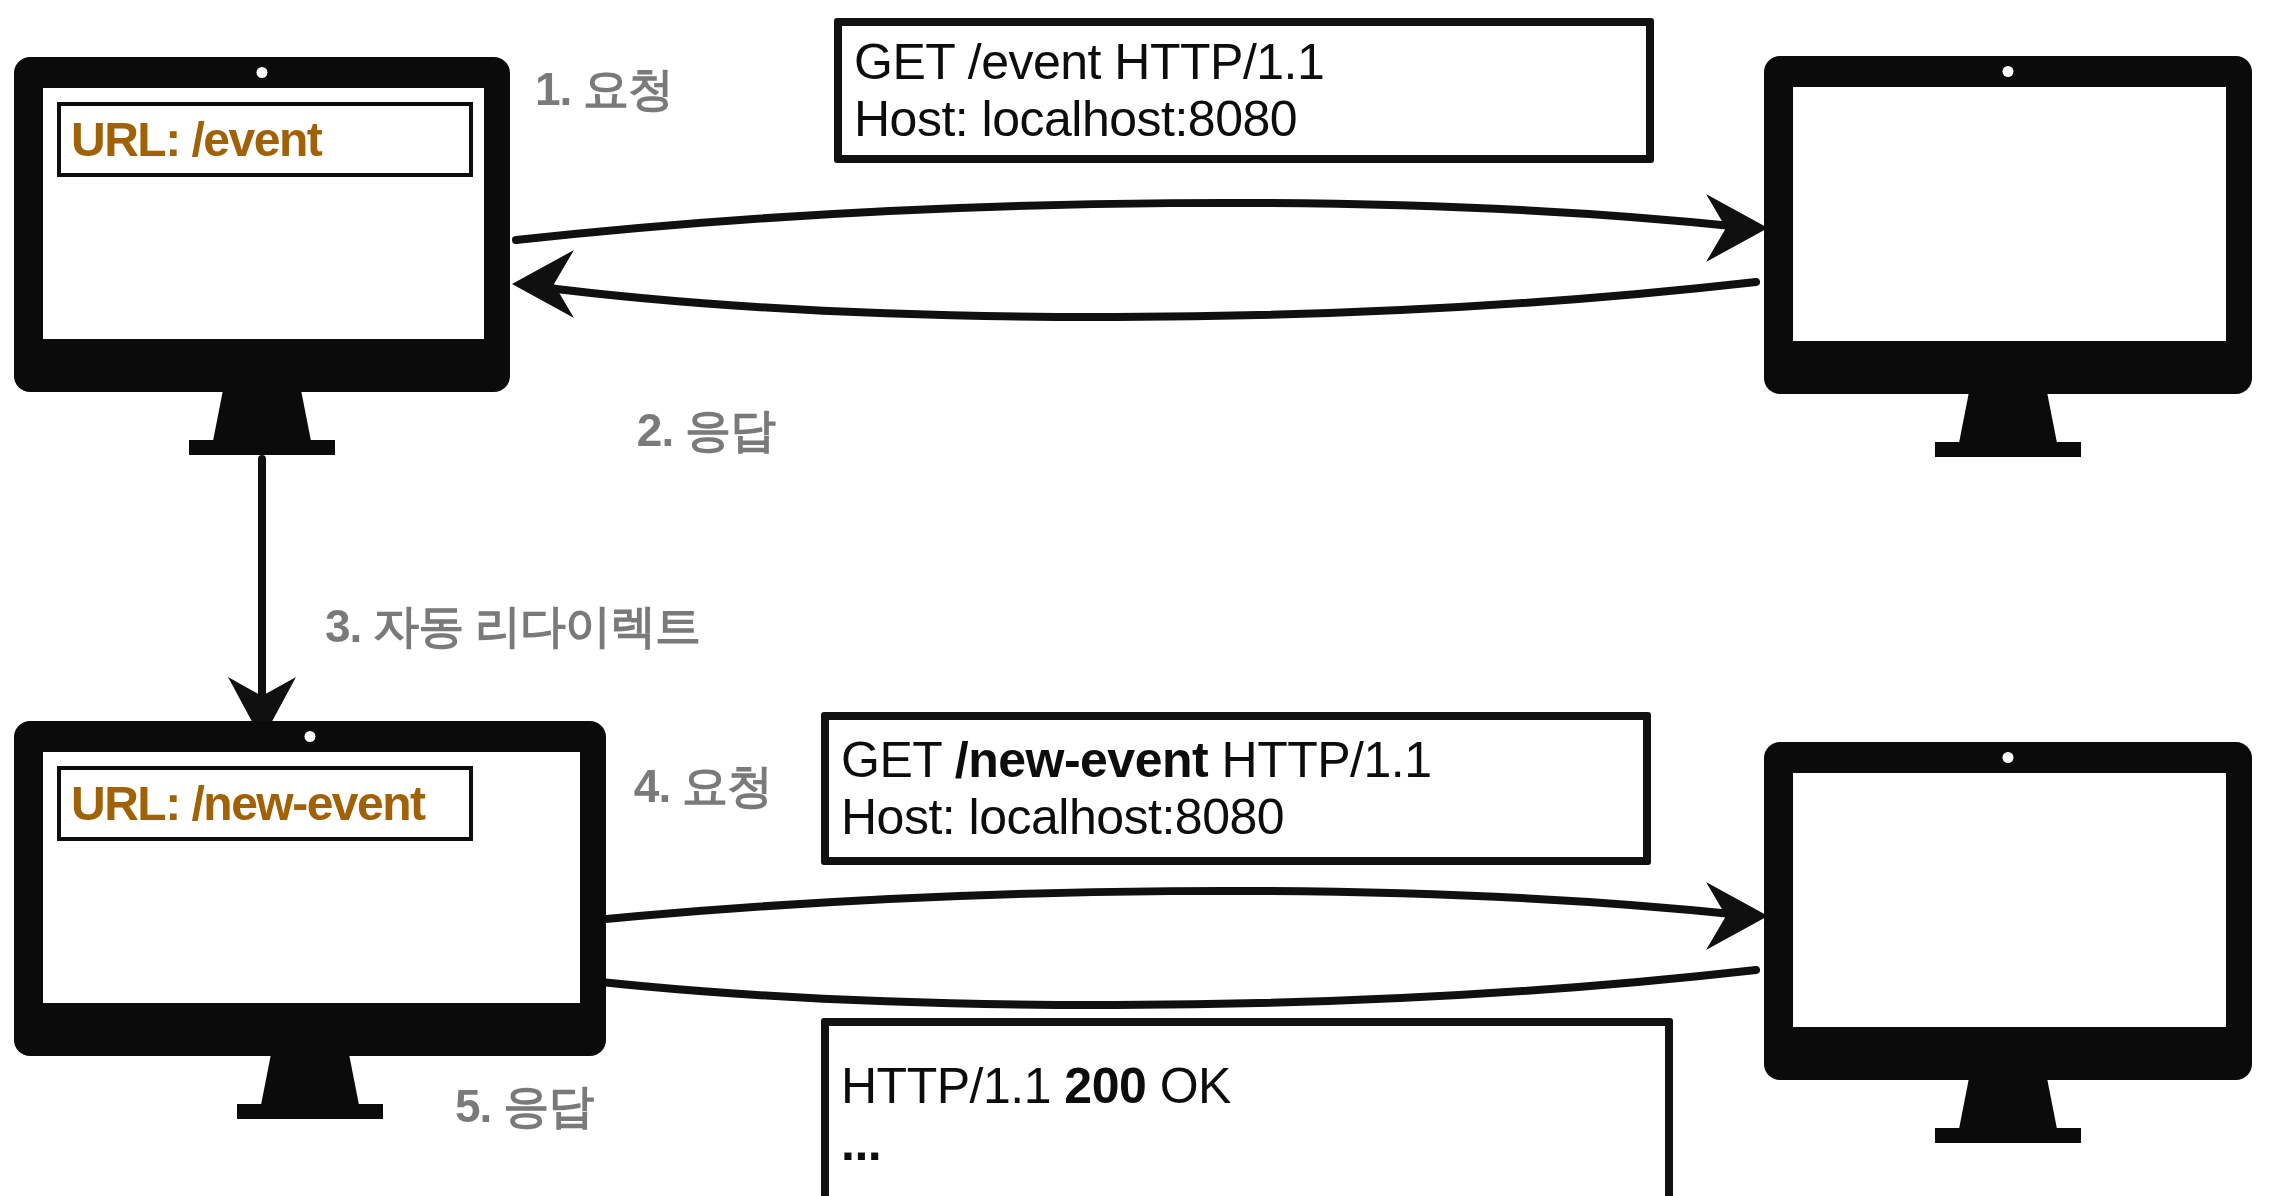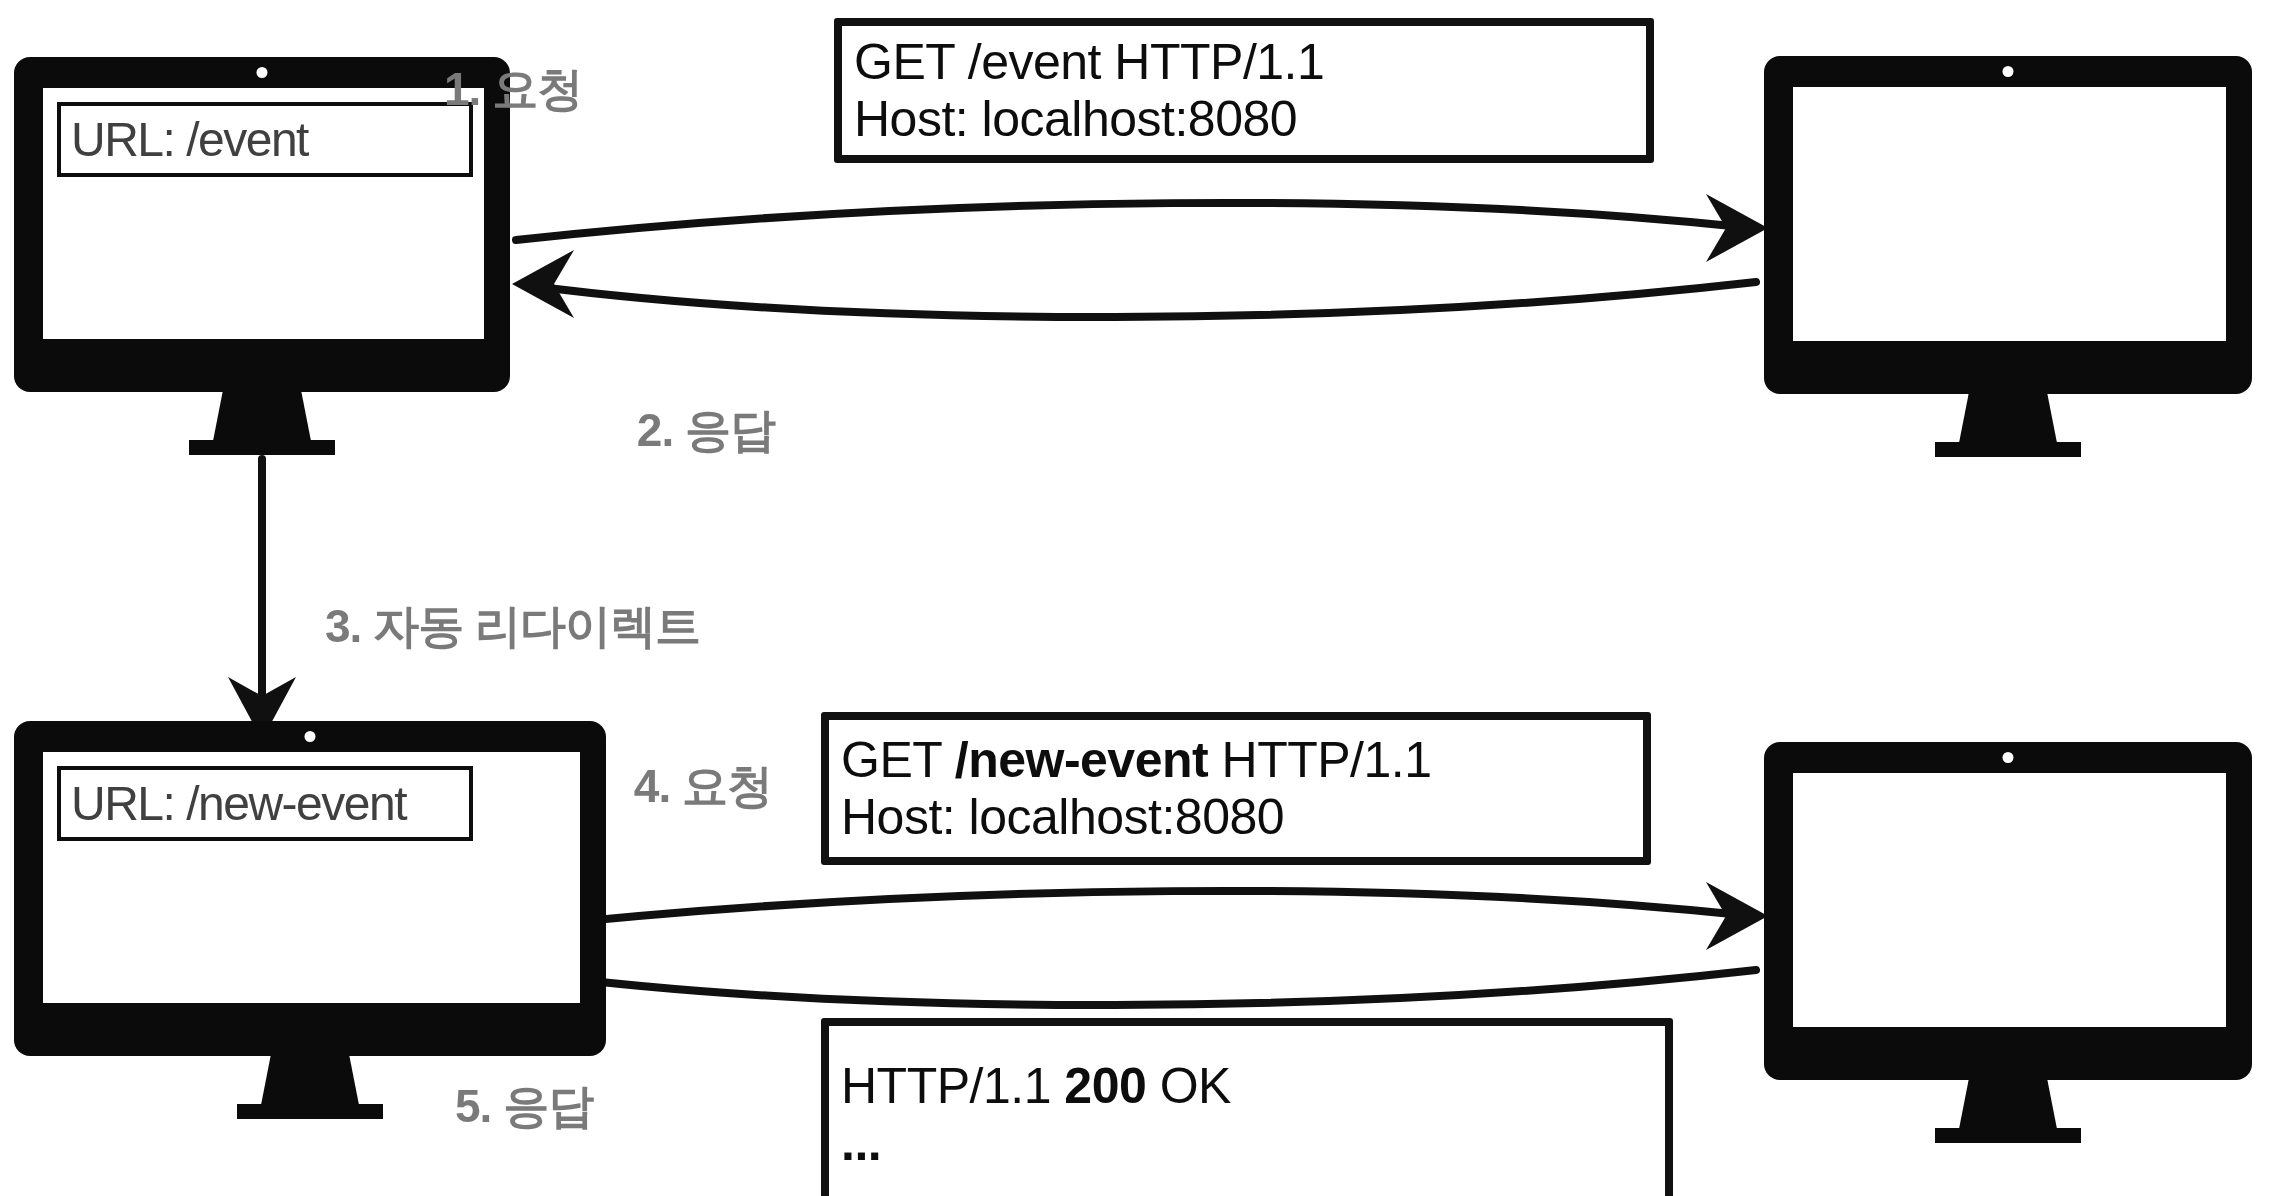--- a/index.html
+++ b/index.html
@@ -24,22 +24,22 @@
   .monitor .base{
     position:absolute;top:calc(100% + 48px);left:50%;transform:translateX(-50%);
     width:146px;height:15px;background:#0b0b0b;
   }
   .urlbox{
     position:absolute;left:14px;top:14px;width:416px;height:75px;
     border:4px solid #0d0d0d;background:#ffffff;box-sizing:border-box;
     display:flex;align-items:center;
   }
   .urlbox span{
-    font-size:48px;font-weight:400;letter-spacing:-1.5px;padding-left:10px;
-    white-space:nowrap;color:#404040;
+    font-size:48px;font-weight:700;letter-spacing:-1.5px;padding-left:10px;
+    white-space:nowrap;color:#a16207;
   }
   
   .msgbox{
     position:absolute;box-sizing:border-box;background:#ffffff;
     border:8px solid #111111;border-radius:3px;
     display:flex;flex-direction:column;justify-content:center;
     padding:4px 14px 4px 12px;
     margin-left:46px;
   }
   .msg-line{font-size:50px;line-height:57px;font-weight:500;letter-spacing:-0.5px;white-space:pre;}
@@ -102,21 +102,21 @@
     <div class="base"></div>
   </div>
 
   <div class="monitor" style="left:1764px;top:742px;width:488px;height:338px">
     <span class="cam"></span>
     <div class="screen"></div>
     <div class="neck"></div>
     <div class="base"></div>
   </div>
 
-  <div class="steplabel" style="left:444px;width:300px;top:62px;text-align:left">1. 요청</div>
+  <div class="steplabel" style="left:454px;width:300px;top:62px;text-align:center">1. 요청</div>
   <div class="steplabel" style="left:470px;width:305px;top:403px;text-align:right">2. 응답</div>
   <div class="steplabel" style="left:325px;top:599px">3. 자동 리다이렉트</div>
   <div class="steplabel" style="left:470px;width:302px;top:759px;text-align:right">4. 요청</div>
   <div class="steplabel" style="left:455px;width:300px;top:1079px;text-align:left">5. 응답</div>
 
   <div class="msgbox" style="left:788px;top:18px;width:820px;height:145px">
       <div class="msg-line"><span>GET /event HTTP/1.1</span></div>
       <div class="msg-line"><span>Host: localhost:8080</span></div>
     </div>
   <div class="msgbox" style="left:775px;top:712px;width:830px;height:153px">

